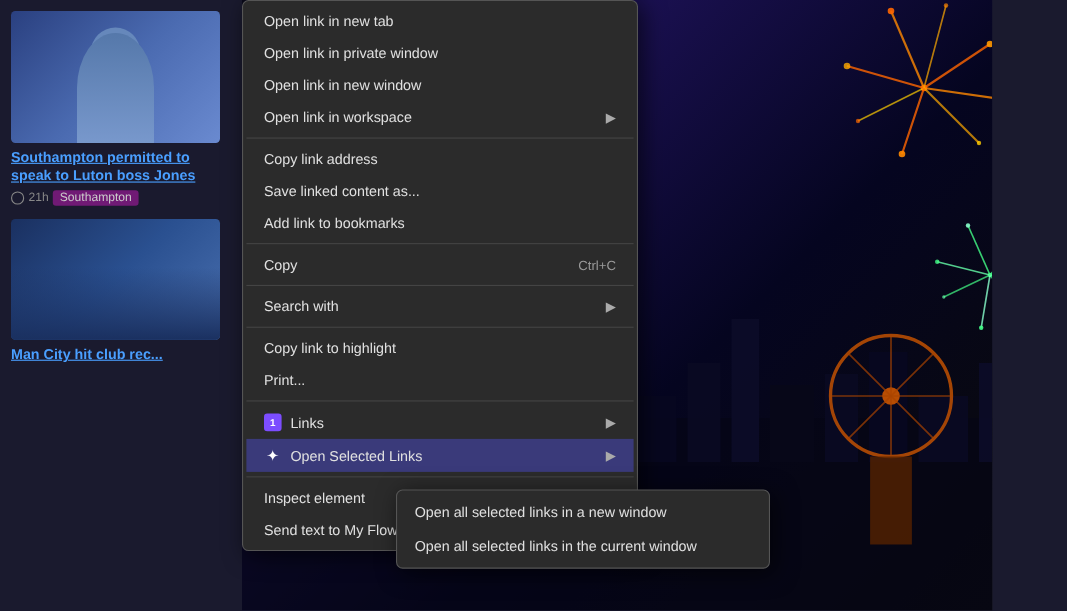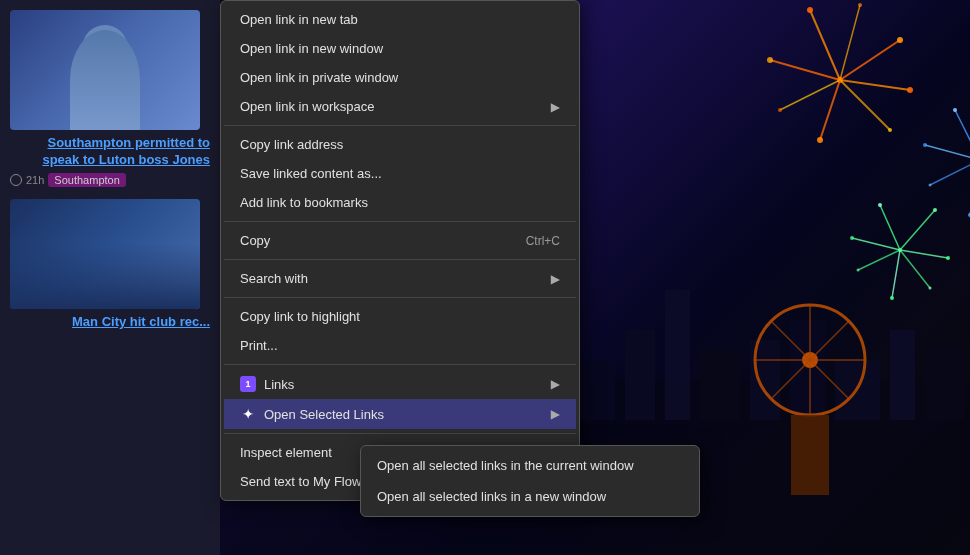--- a/index.html
+++ b/index.html
@@ -9,24 +9,23 @@
       overflow: hidden;
       font-family: -apple-system, BlinkMacSystemFont, 'Segoe UI', Arial, sans-serif;
       background: #1a1a2e;
       position: relative;
     }
 
     
     .page-bg {
       position: absolute;
       top: 0; left: 0;
-      width: 970px;
+      width: 902px;
       height: 555px;
       display: flex;
-      text-align: right;
     }
 
     
     .news-panel {
       width: 220px;
       height: 555px;
       background: #1a1a2e;
       padding: 10px;
       flex-shrink: 0;
     }
@@ -367,24 +366,24 @@
       <rect x="571" y="415" width="38" height="80" fill="#552200" opacity="0.8"></rect>
     </svg>
   </div>
 </div>
 
 <div class="context-menu">
   <div class="menu-item">
     <span>Open link in new tab</span>
   </div>
   <div class="menu-item">
+    <span>Open link in private window</span>
+  </div>
+  <div class="menu-item">
     <span>Open link in new window</span>
-  </div>
-  <div class="menu-item">
-    <span>Open link in private window</span>
   </div>
   <div class="menu-item has-submenu">
     <span>Open link in workspace</span>
     <span class="arrow">▶</span>
   </div>
   <div class="menu-divider"></div>
   <div class="menu-item">
     <span>Copy link address</span>
   </div>
   <div class="menu-item">
@@ -430,18 +429,18 @@
     <span>Inspect element</span>
     <span class="shortcut">Ctrl+Shift+C</span>
   </div>
   <div class="menu-item">
     <span>Send text to My Flow</span>
   </div>
 </div>
 
 <div class="submenu">
   <div class="submenu-item">
+    <span>Open all selected links in a new window</span>
+  </div>
+  <div class="submenu-item">
     <span>Open all selected links in the current window</span>
   </div>
-  <div class="submenu-item">
-    <span>Open all selected links in a new window</span>
-  </div>
 </div>
 
 </body></html>

